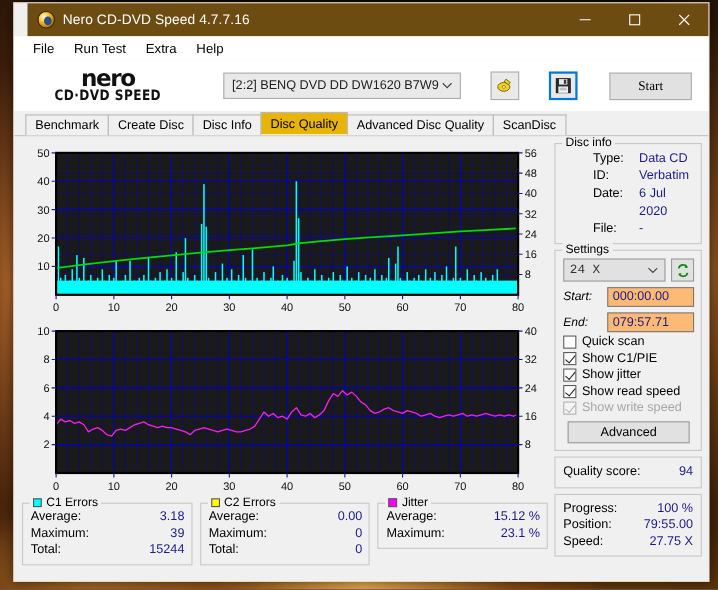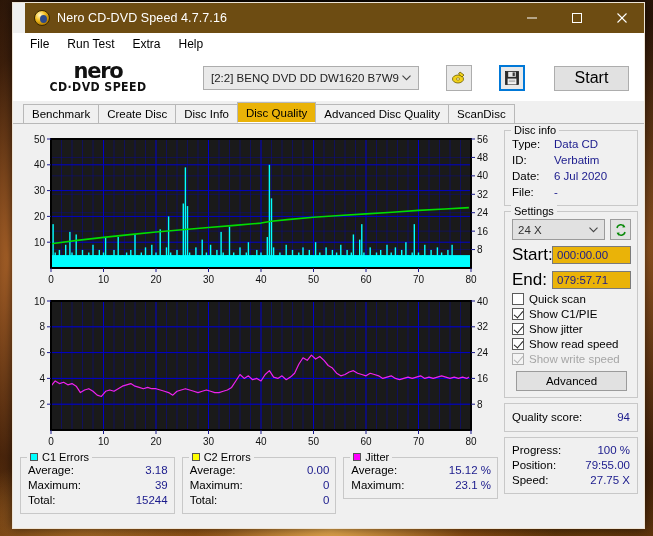--- a/index.html
+++ b/index.html
@@ -116,21 +116,21 @@
     width: 26px; height: 26px; margin-left: 7px;
     background: #e9e9e9; border: 1px solid #adadad;
     display: flex; align-items: center; justify-content: center;
     flex: 0 0 auto;
   }
   .tbtn.sel { border: 2px solid #0078d7; background: #e9e9e9; }
   .bigbtn {
     height: 25px; width: 75px; margin-left: 9px;
     background: #e1e1e1; border: 1px solid #adadad;
     display: flex; align-items: center; justify-content: center;
-    font-size: 16px; color: #000; flex: 0 0 auto;
+    font-size: 12px; color: #000; flex: 0 0 auto; font-family: Liberation Serif, serif;
   }
   
   #tabstrip {
     height: 21px; background: #f0f0f0;
     display: flex; align-items: flex-end;
     padding-left: 10px; flex: 0 0 auto;
     border-bottom: 1px solid #b8b8b8;
     margin-top: 2px;
   }
   .tab {
@@ -166,41 +166,41 @@
     position: absolute; top: -7px; left: 6px;
     background: #f0f0f0; padding: 0 3px;
     font-size: 11px; color: #000;
     display: flex; align-items: center; gap: 4px;
   }
   .swatch { width: 8px; height: 8px; border: 1px solid #555; display: inline-block; }
   .kv { display: flex; justify-content: space-between; font-size: 11.5px; line-height: 15px; }
   .kv .k { color: #000; }
   .kv .v { color: #1a1a8c; font-weight: normal; }
   .kv2 { display: flex; font-size: 11.5px; line-height: 16px; }
-  .kv2 .k { color: #000; width: 42px; flex: 0 0 auto; }
+  .kv2 .k { color: #000; width: 42px; flex: 0 0 auto; margin-left: 27px; }
   .kv2 .v { color: #1a1a8c; }
   
   #stats-row { display: flex; gap: 7px; margin-top: 5px; }
   #stats-row .group { flex: 1 1 0; }
   #stats-row .group.jitter { flex: 1 1 0; }
   
   .sel-box {
     height: 21px; background: #e1e1e1; border: 1px solid #9b9b9b;
     font-size: 11.5px; display: flex; align-items: center;
-    padding-left: 5px; color: #333; position: relative; flex: 1 1 auto;
+    padding-left: 5px; color: #333; position: relative; flex: 1 1 auto; font-family: Liberation Mono, monospace;
   }
   .sel-box .chev { position: absolute; right: 6px; top: 7px; }
   .refresh-btn {
     width: 21px; height: 21px; background: #e1e1e1; border: 1px solid #9b9b9b;
     display: flex; align-items: center; justify-content: center; flex: 0 0 auto;
   }
   .field-row { display: flex; align-items: center; margin-top: 5px; }
-  .field-row .lbl { font-size: 17px; width: 40px; flex: 0 0 auto; }
+  .field-row .lbl { font-size: 11px; width: 40px; flex: 0 0 auto; font-style: italic; }
   .field-box {
-    flex: 1 1 auto; height: 18px; background: #eab308; border: 1px solid #7a7a7a;
+    flex: 1 1 auto; height: 18px; background: #fdba74; border: 1px solid #7a7a7a;
     font-size: 11.5px; color: #1a1a8c; display: flex; align-items: center;
     justify-content: flex-start; padding-left: 4px;
   }
   .chk-row { display: flex; align-items: flex-end; gap: 5px; margin-top: 3px; font-size: 11.5px; }
   .chk {
     width: 12px; height: 12px; border: 1px solid #5a5a5a; background: #fff;
     flex: 0 0 auto; position: relative;
   }
   .chk.checked::after {
     content: ""; position: absolute; left: 3px; top: 0px;

